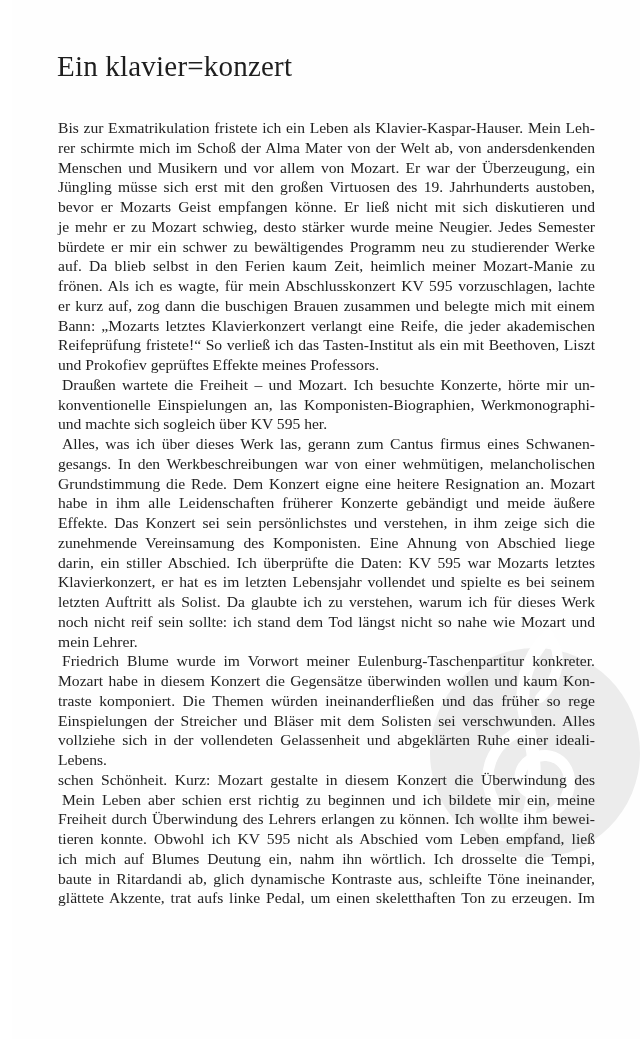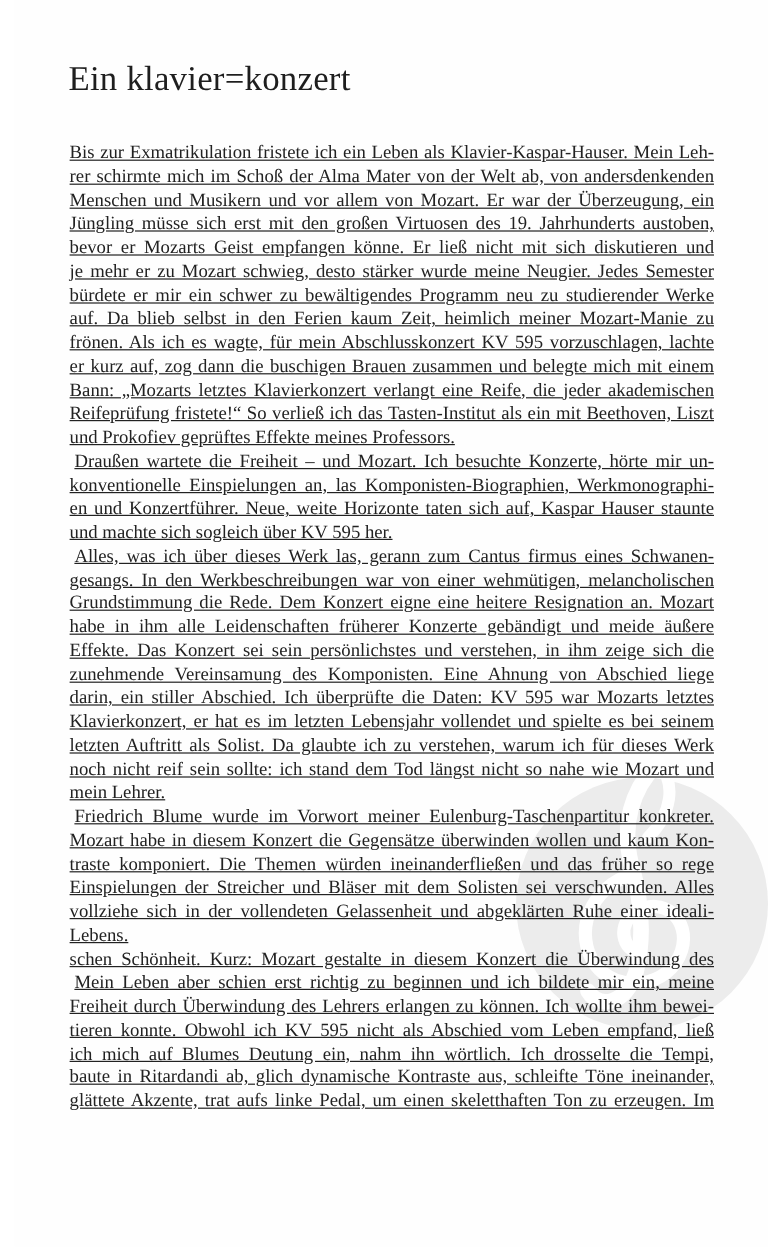--- a/index.html
+++ b/index.html
@@ -10,21 +10,21 @@
     font-family: "Liberation Serif", "DejaVu Serif", serif;
     font-size: 29px; color: #1e1e1e; letter-spacing: 0.2px; margin: 0; font-weight: normal;
   }
   .body {
     position: absolute; left: 46px; top: 118px; width: 537px;
     font-family: "Liberation Serif", "DejaVu Serif", serif;
     font-size: 15.6px; color: #222; line-height: 19.75px;
   }
   .line {
     display: block; height: 19.75px; white-space: nowrap;
-    text-align: justify; text-align-last: justify; overflow: visible; text-decoration: underline;
+    text-align: justify; text-align-last: justify; overflow: visible;
   }
   .line.last { text-align-last: left; }
   .line.indent { padding-left: 4px; }
   .watermark {
     position: absolute; left: 418px; top: 628px; width: 210px; height: 250px;
     pointer-events: none; z-index: 0;
   }
   .body { z-index: 1; }
 </style>
 </head>
@@ -55,21 +55,20 @@
       <span class="line">frönen. Als ich es wagte, für mein Abschlusskonzert KV 595 vorzuschlagen, lachte</span>
       <span class="line">er kurz auf, zog dann die buschigen Brauen zusammen und belegte mich mit einem</span>
       <span class="line">Bann: „Mozarts letztes Klavierkonzert verlangt eine Reife, die jeder akademischen</span>
       <span class="line">Reifeprüfung fristete!“ So verließ ich das Tasten-Institut als ein mit Beethoven, Liszt</span>
       <span class="line last">und Prokofiev geprüftes Effekte meines Professors.</span>
     </div>
 
     <div>
       <span class="line indent">Draußen wartete die Freiheit – und Mozart. Ich besuchte Konzerte, hörte mir un-</span>
       <span class="line">konventionelle Einspielungen an, las Komponisten-Biographien, Werkmonographi-</span>
-      <span class="line">en und Konzertführer. Neue, weite Horizonte taten sich auf, Kaspar Hauser staunte</span>
       <span class="line last">und machte sich sogleich über KV 595 her.</span>
     </div>
 
     <div>
       <span class="line indent">Alles, was ich über dieses Werk las, gerann zum Cantus firmus eines Schwanen-</span>
       <span class="line">gesangs. In den Werkbeschreibungen war von einer wehmütigen, melancholischen</span>
       <span class="line">Grundstimmung die Rede. Dem Konzert eigne eine heitere Resignation an. Mozart</span>
       <span class="line">habe in ihm alle Leidenschaften früherer Konzerte gebändigt und meide äußere</span>
       <span class="line">Effekte. Das Konzert sei sein persönlichstes und verstehen, in ihm zeige sich die</span>
       <span class="line">zunehmende Vereinsamung des Komponisten. Eine Ahnung von Abschied liege</span>

